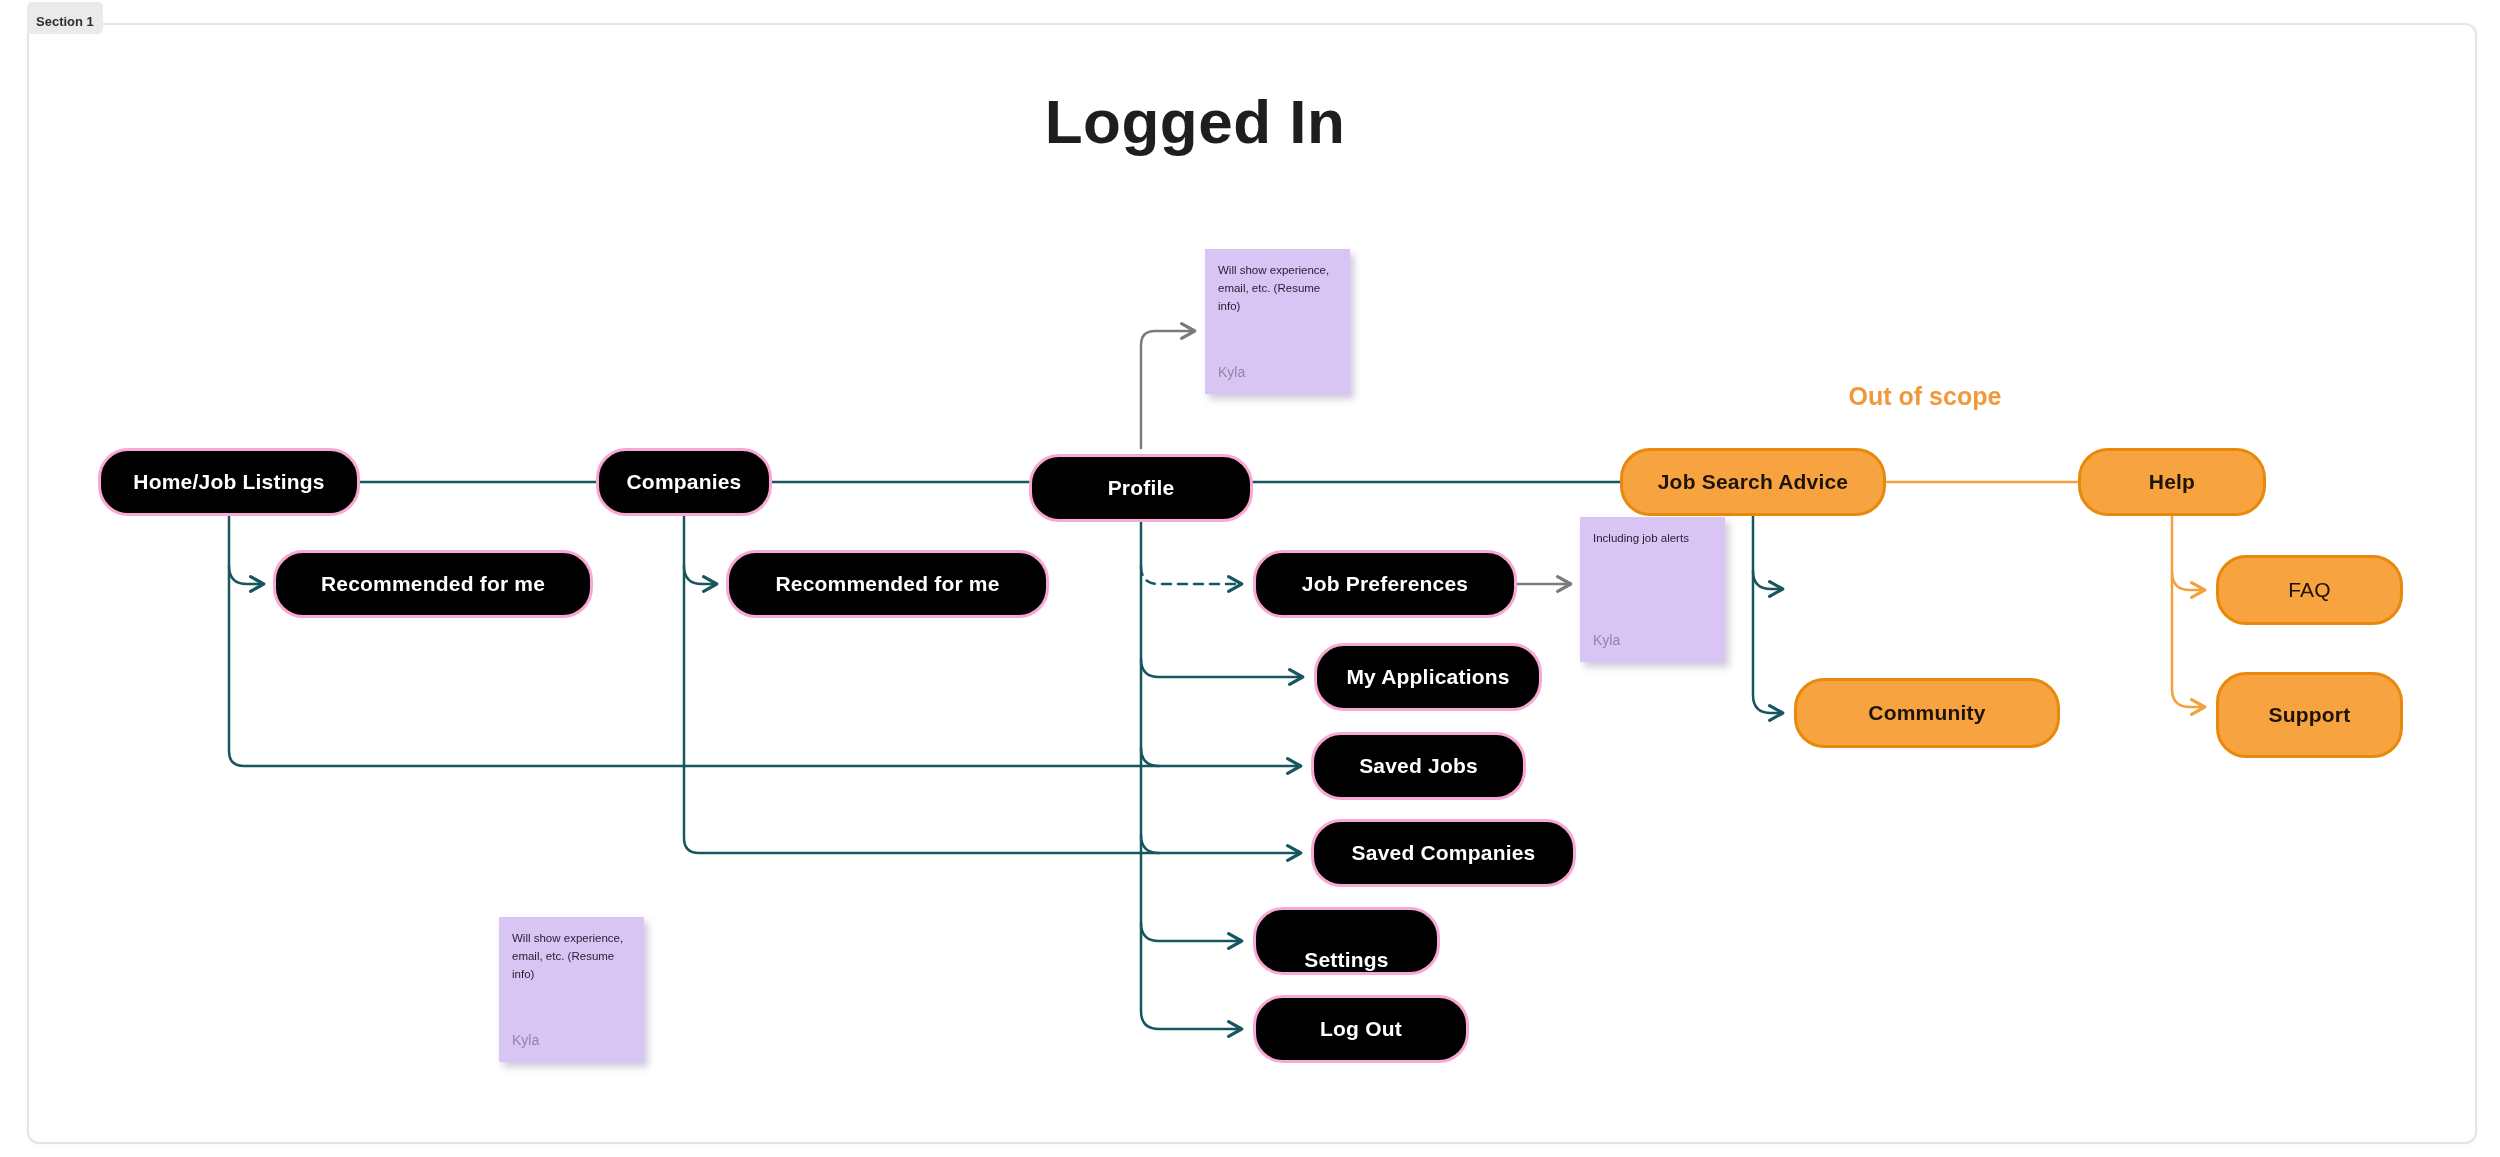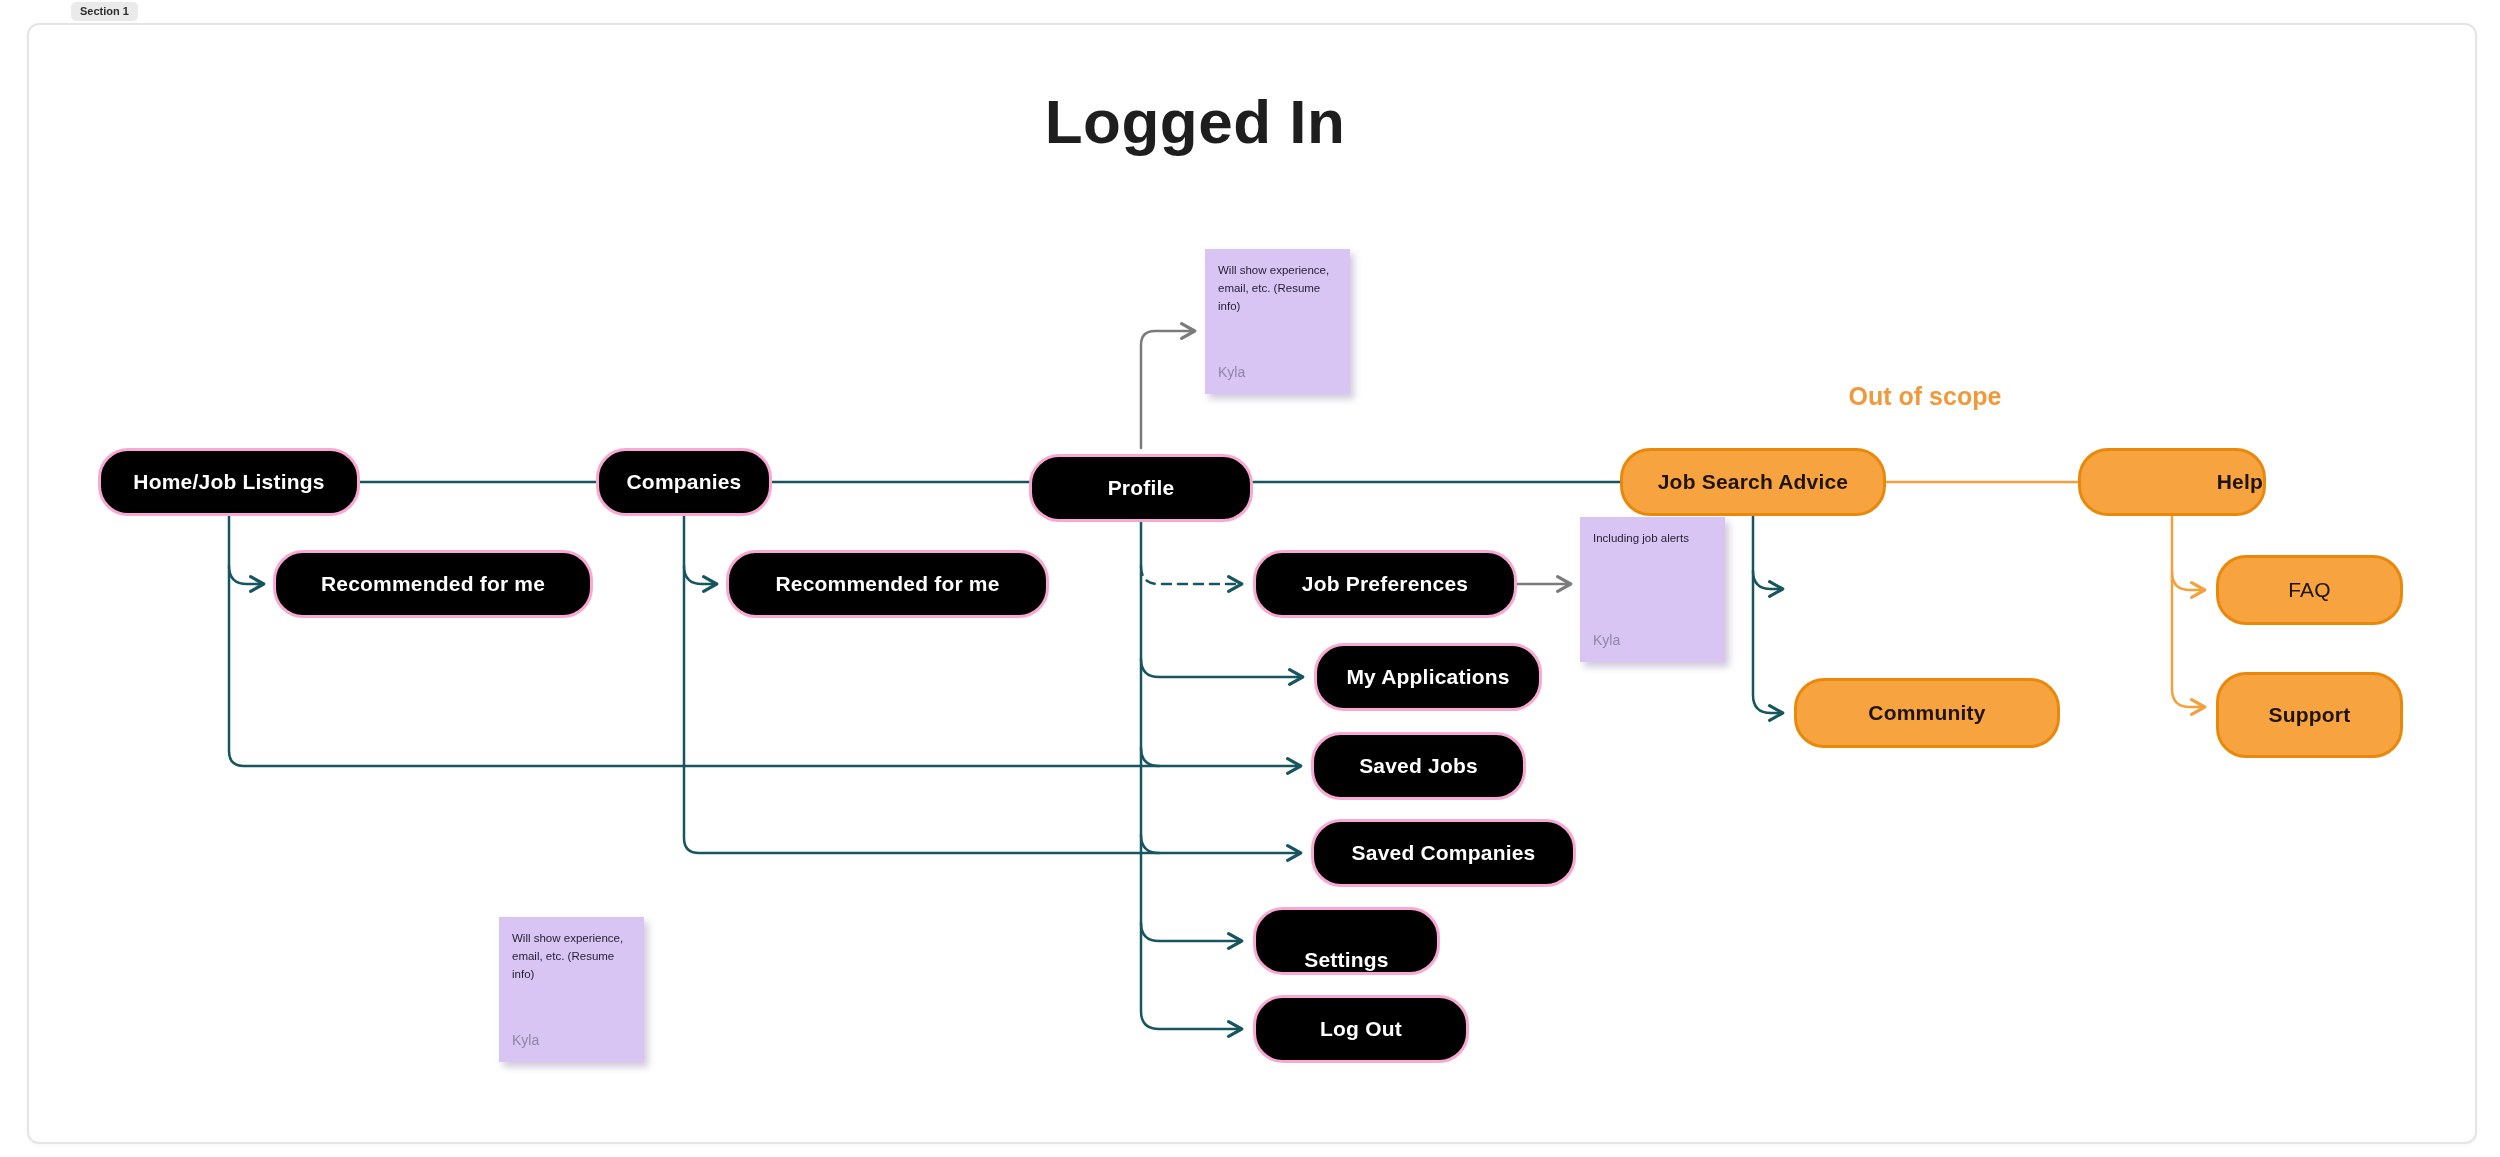--- a/index.html
+++ b/index.html
@@ -18,26 +18,25 @@
     background: #ffffff;
     border: 2px solid #e5e5e5;
     border-radius: 12px;
     box-shadow: 0 1px 4px rgba(0,0,0,0.04);
   }
   .section-tab {
     position: absolute;
     left: 27px; top: 2px;
     background: #eaeaea;
     border-radius: 5px;
-    padding: 2px 9px 3px 9px;
-    font-size: 11px;
+    padding: 12px 9px 3px 9px;
+    font-size: 13px;
     font-weight: 700;
     color: #2d2d2d;
     line-height: 1.3;
-    margin-left: 44px;
   }
   .page-title {
     position: absolute;
     left: 950px; top: 86px;
     width: 490px;
     text-align: center;
     font-size: 62px;
     font-weight: 600;
     color: #1e1e1e;
     letter-spacing: 0.5px;
@@ -161,21 +160,21 @@
   </div>
   <div class="node teal" style="left:596px; top:448px; width:176px; height:68px;">
     <span>Companies</span>
   </div>
   <div class="node teal" style="left:1029px; top:448px; width:224px; height:68px;margin-top:6px;">
     <span>Profile</span>
   </div>
   <div class="node orange" style="left:1620px; top:448px; width:266px; height:68px;">
     <span>Job Search Advice</span>
   </div>
-  <div class="node orange" style="left:2078px; top:448px; width:188px; height:68px;justify-content:flex-end;">
+  <div class="node orange" style="left:2078px; top:448px; width:188px; height:68px;">
     <span>Help</span>
   </div>
 
   <div class="node teal" style="left:273px; top:550px; width:320px; height:68px;">
     <span>Recommended for me</span>
   </div>
   <div class="node teal" style="left:726px; top:550px; width:323px; height:68px;">
     <span>Recommended for me</span>
   </div>
   <div class="node teal" style="left:1253px; top:550px; width:264px; height:68px;">

